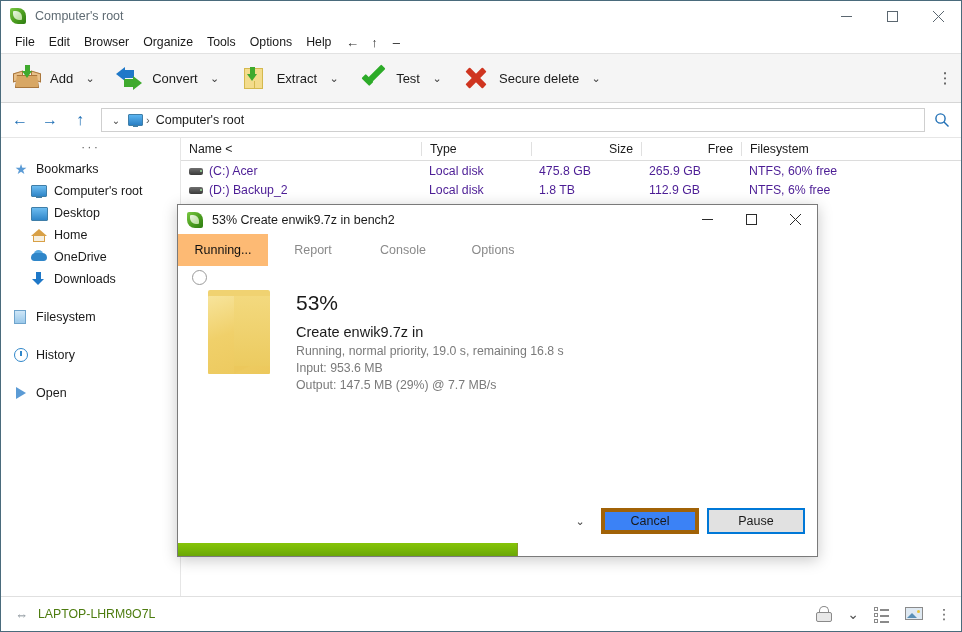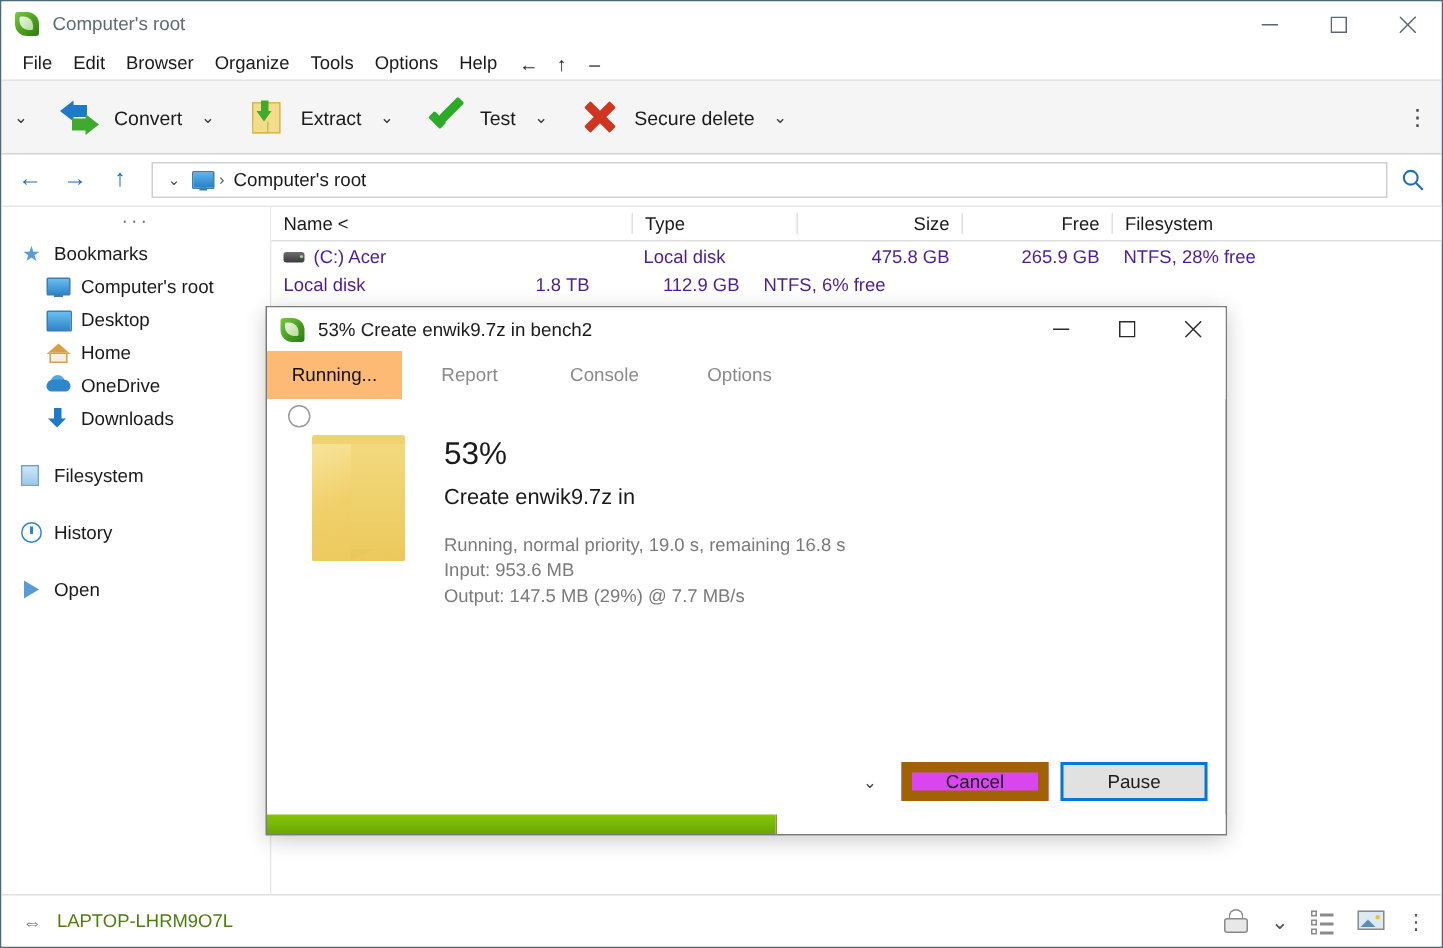--- a/index.html
+++ b/index.html
@@ -312,21 +312,21 @@
     background:#fff;
   }
   .ch { padding:0 8px; box-sizing:border-box; position:relative; white-space:nowrap;}
   .ch + .ch { border-left:1px solid #e0e0e0; }
   .ch.right { text-align:right; }
   .row {
     height: 19px; display:flex; align-items:center;
     font-size:12.3px; color:#4c1d95;
   }
   .cell { padding:0 8px; box-sizing:border-box; white-space:nowrap; overflow:hidden; }
-  .cell.right { text-align:right; }
+  .cell.right { }
   .cell.name { display:flex; align-items:center; gap:6px; }
   .drive-ico { width:14px;height:10px;flex:0 0 auto;position:relative;}
   .drive-ico .body { position:absolute;left:0;top:2px;width:14px;height:7px;
     background:linear-gradient(180deg,#6f6f6f,#3a3a3a);border-radius:2px;}
   .drive-ico .led { position:absolute;left:11px;top:4px;width:2px;height:2px;background:#9de09d;border-radius:50%;}
 
   
   .statusbar {
     height: 34px; flex:0 0 auto;
     border-top:1px solid #e0e0e0;
@@ -409,35 +409,35 @@
     border-left:0px solid transparent;
     border-right:16px solid transparent;
     border-top:8px solid #ecc85c;
   }
   .txtcol { min-width:0; }
   .pct { font-size:21px; color:#1a1a1a; line-height:26px; margin-bottom: 5px;}
   .op-line { font-size:14.5px; color:#1a1a1a; line-height:22px;}
   .dest-line { font-size:14.5px; line-height:22px; }
   .dest-link { color:#1f6fb5; }
   .dest-rest { color:#1a1a1a; }
-  .meta { margin-top: 12px; }
+  .meta { margin-top: 0; }
   .meta div { font-size:12.3px; color:#7a7a7a; line-height:17px; }
 
   .dlg-footer {
     height: 44px; flex:0 0 auto;
     display:flex; align-items:center; justify-content:flex-end;
     padding-right: 12px; gap: 8px;
   }
   .foot-caret {
     width:22px;height:24px;display:flex;align-items:center;justify-content:center;
     color:#444;font-size:11px; margin-right:2px;
   }
   .btn {
     height:26px; min-width:98px;
-    border:7px solid #a16207; background:#d946ef;
+    border:4px solid #a16207; background:#3b82f6;
     font-size:12.5px; color:#1a1a1a;
     display:flex;align-items:center;justify-content:center;
     box-sizing:border-box;
   }
   .btn.focus { border:2px solid #0078d7; background:#e1e1e1; }
   .dlg-progress {
     height: 13px; flex:0 0 auto;
     background: #ffffff;
     position: relative;
   }
@@ -487,20 +487,32 @@
     <div class="menu-item">Help</div>
     <div class="menu-nav">
       <div class="nav-glyph">←</div>
       <div class="nav-glyph">↑</div>
       <div class="nav-glyph">–</div>
     </div>
   </div>
 
   <div class="toolbar">
     <div class="tb-group">
+      <div class="tb-btn">
+        <div class="tb-ico ico-add">
+          <div class="flap-l"></div>
+            <div class="flap-r"></div>
+            <div class="box-back"></div>
+          <div class="arrow">
+              <div class="stem"></div>
+              <div class="head"></div>
+            </div>
+        </div>
+        <div class="tb-label">Add</div>
+      </div>
       <div class="tb-caret">⌄</div>
     </div>
 
     <div class="tb-group">
       <div class="tb-btn">
         <div class="tb-ico ico-conv">
           <div class="ar blue"></div>
             <div class="bluebar"></div>
           <div class="ar green"></div>
             <div class="greenbar"></div>
@@ -652,24 +664,31 @@
         <div class="cell name" style="width:240px">
           <span class="drive-ico">
               <span class="body"></span>
               <span class="led"></span>
             </span>
           <span>(C:) Acer</span>
         </div>
         <div class="cell" style="width:110px">Local disk</div>
         <div class="cell right" style="width:110px">475.8 GB</div>
         <div class="cell right" style="width:100px">265.9 GB</div>
-        <div class="cell" style="width:145px">NTFS, 28% free</div>
+        <div class="cell" style="width:145px">NTFS, 60% free</div>
       </div>
 
       <div class="row">
+        <div class="cell name" style="width:240px">
+          <span class="drive-ico">
+              <span class="body"></span>
+              <span class="led"></span>
+            </span>
+          <span>(D:) Backup_2</span>
+        </div>
         <div class="cell" style="width:110px">Local disk</div>
         <div class="cell right" style="width:110px">1.8 TB</div>
         <div class="cell right" style="width:100px">112.9 GB</div>
         <div class="cell" style="width:145px">NTFS, 6% free</div>
       </div>
 
       <div class="row" style="padding-left:817px">
         
       </div>
       <div class="row" style="padding-left:817px">

